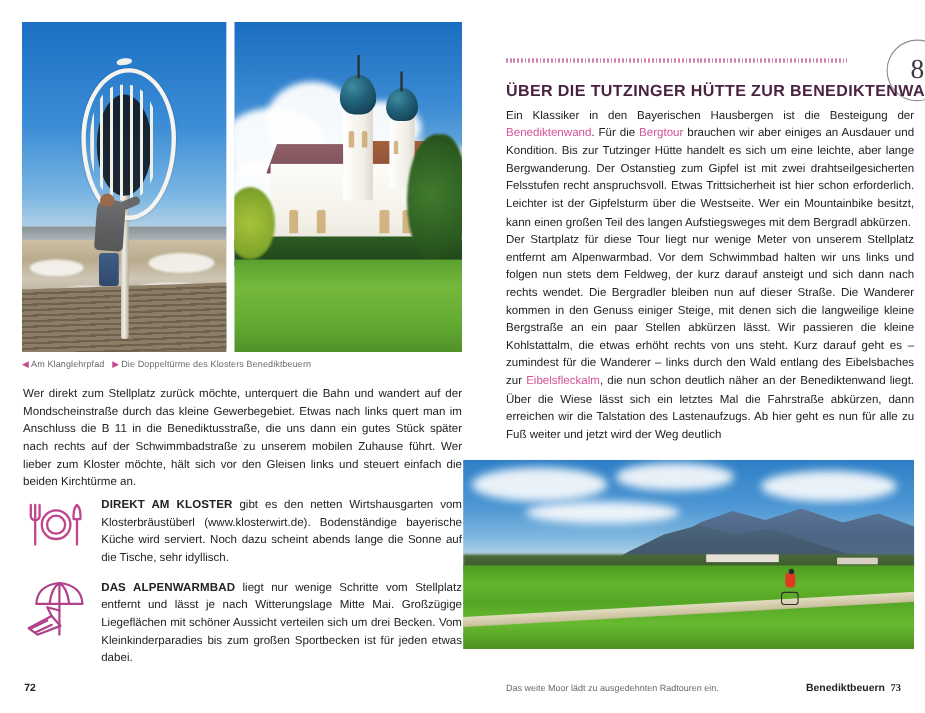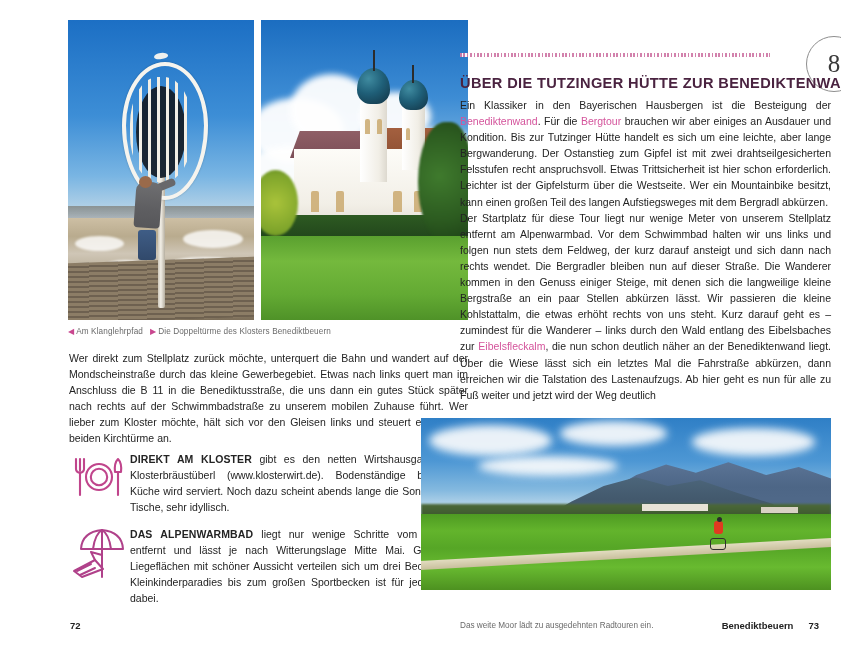--- a/index.html
+++ b/index.html
@@ -18,21 +18,21 @@
     position: relative;
     width: 841px;
     height: 648px;
     background: #ffffff;
   }
 
   
   .left-page {
     position: absolute;
     left: 0; top: 0;
-    width: 420px; height: 648px; margin-left: 48px;
+    width: 420px; height: 648px;
   }
   .photos-row {
     position: absolute;
     left: 20px; top: 20px;
     width: 400px; height: 300px;
     display: flex;
     gap: 7px;
   }
   .photo {
     position: relative;
@@ -260,21 +260,21 @@
     text-align: justify;
     color: #232323;
   }
 
   
   .info-block {
     position: absolute;
     left: 21px;
     width: 399px;
     display: flex;
-    gap: 1px;
+    gap: 11px;
   }
   .info-1 { top: 450px; }
   .info-2 { top: 525px; }
   .info-icon {
     flex: 0 0 60px;
     height: 56px;
   }
   .info-text {
     flex: 1;
     font-size: 10.5px;
@@ -438,21 +438,21 @@
     font-size: 8.2px;
     color: #6a6a6a;
     margin-top: 24px;
   }
   .folio-right {
     position: absolute;
     right: 22px; top: 620px;
     font-size: 9.5px;
     color: #222;
   }
-  .folio-right .num { font-weight: bold; margin-left: 15px; }
+  .folio-right .num { font-weight: bold; margin-left: 5px; font-family: Liberation Serif, serif; }
   .folio-right .book { font-weight: bold; }
 </style>
 </head>
 <body>
 
 <div class="page">
 
   <div class="left-page">
 
     <div class="photos-row">

